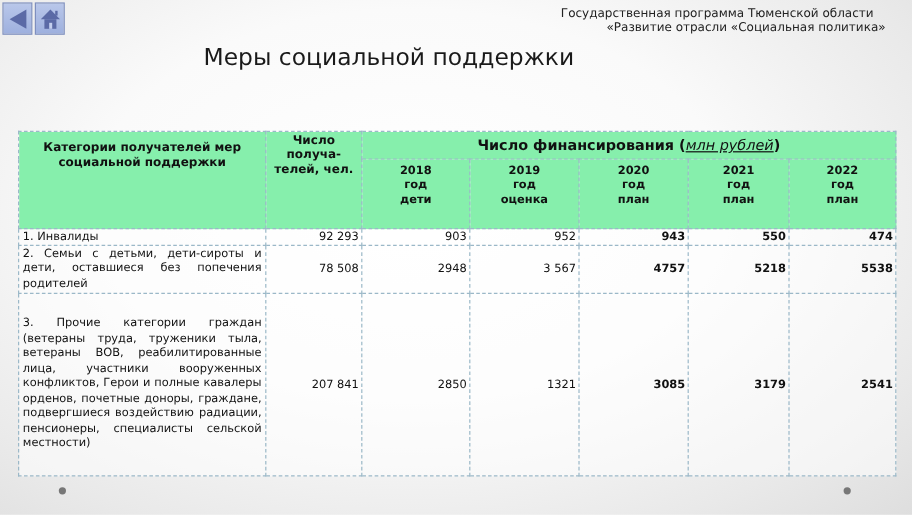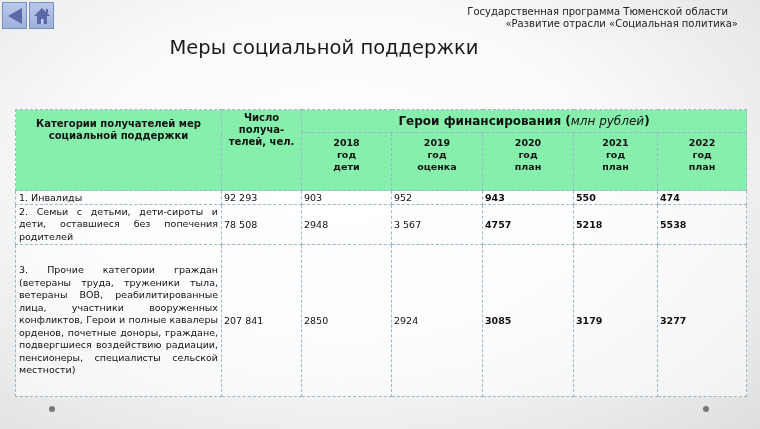--- a/index.html
+++ b/index.html
@@ -26,27 +26,27 @@
     table {
       position: absolute; top: 109px; left: 15px; width: 731px;
       border-collapse: collapse; table-layout: fixed; font-size: 9.5px; color: #111;
     }
     td, th { border: 1px dashed #9bb8c8; padding: 0 2px; }
     th { background: #86efac; font-weight: bold; text-align: center; line-height: 12px; }
     .th-top { height: 22px; font-size: 12px; }
     .th-year { height: 53px; vertical-align: top; padding-top: 4px; }
     .th-cat { vertical-align: top; padding-top: 8px; font-size: 10px; }
     .th-count { vertical-align: top; padding-top: 2px; font-size: 10px; }
-    td { background: rgba(255,255,255,0.55); text-align: left; }
+    td { background: rgba(255,255,255,0.55); text-align: right; }
     td.cat { text-align: justify; text-align-last: left; line-height: 12.5px; padding: 0 3px; }
     tr.r1 td { height: 13px; line-height: 13px; }
     tr.r2 td { height: 39px; margin-top: 25px; }
     tr.r3 td { height: 151px; }
     .b { font-weight: bold; }
-    i { font-weight: normal; }
+    i { font-weight: normal; text-decoration: underline; }
     .dot { position: absolute; width: 6px; height: 6px; border-radius: 50%; background: #777; top: 406px; }
   </style>
 </head>
 <body>
 
 <div class="nav">
   <div class="nav-btn">
     <svg width="20" height="20" viewBox="0 0 20 20">
       <polygon points="17,2 17,18 3,10" fill="#5b6aa6"></polygon>
     </svg>
@@ -77,21 +77,21 @@
       <col style="width:90px">
     <col style="width:91px">
       <col style="width:91px">
       <col style="width:84px">
       <col style="width:89px">
   </colgroup>
   <thead>
     <tr>
       <th rowspan="2" class="th-cat">Категории получателей мер социальной поддержки</th>
       <th rowspan="2" class="th-count">Число получа-телей, чел.</th>
-      <th colspan="5" class="th-top"><span>Герои финансирования (</span><i>млн рублей</i><span>)</span></th>
+      <th colspan="5" class="th-top"><span>Число финансирования (</span><i>млн рублей</i><span>)</span></th>
     </tr>
     <tr>
       <th class="th-year">
           <div>2018</div>
           <div>год</div>
           <div>дети</div>
         </th>
       <th class="th-year">
           <div>2019</div>
           <div>год</div>
@@ -130,22 +130,22 @@
       <td>2948</td>
       <td>3 567</td>
       <td class="b">4757</td>
       <td class="b">5218</td>
       <td class="b">5538</td>
     </tr>
     <tr class="r3">
       <td class="cat">3. Прочие категории граждан (ветераны труда, труженики тыла, ветераны ВОВ, реабилитированные лица, участники вооруженных конфликтов, Герои и полные кавалеры орденов, почетные доноры, граждане, подвергшиеся воздействию радиации, пенсионеры, специалисты сельской местности)</td>
       <td>207 841</td>
       <td>2850</td>
-      <td>2924</td>
+      <td>1321</td>
       <td class="b">3085</td>
       <td class="b">3179</td>
-      <td class="b">3277</td>
+      <td class="b">2541</td>
     </tr>
   </tbody>
 </table>
 
 <div class="dot" style="left:49px"></div>
 <div class="dot" style="left:703px"></div>
 
 </body></html>

